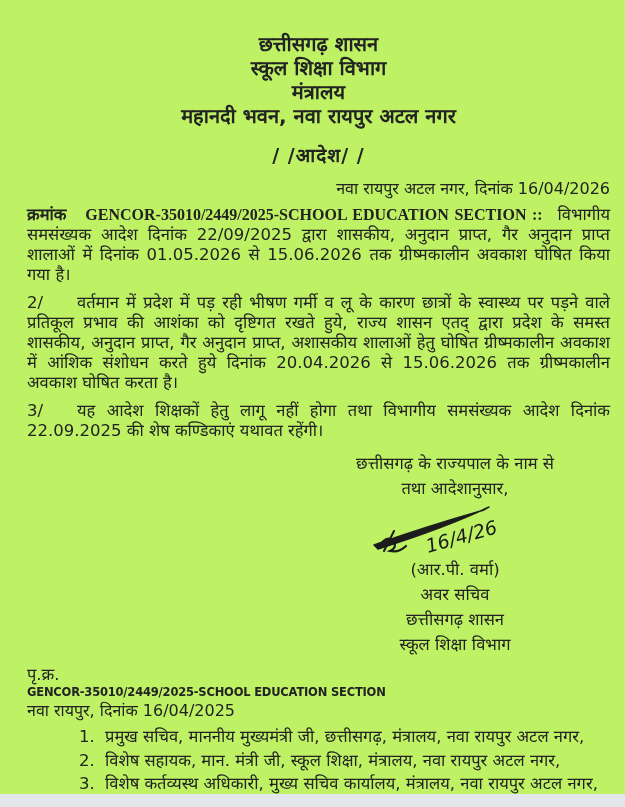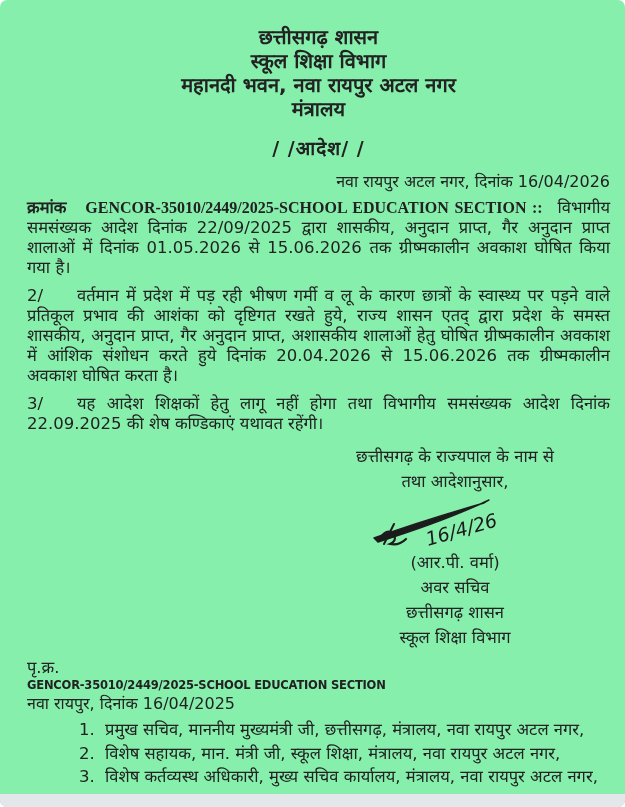--- a/index.html
+++ b/index.html
@@ -1,25 +1,24 @@
 <!DOCTYPE html>
 <html><head>
 <meta charset="utf-8">
 <style>
   html,body{margin:0;padding:0;background:#ffffff;}
   .page{
     position:relative;
     width:625px;height:807px;
     box-sizing:border-box;
-    background:#86efac;
+    background:#bef264;
     color:#222;
     font-family:"DejaVu Sans",sans-serif;
-    padding:25px 15px 0 27px;
+    padding:32px 15px 0 27px;
     overflow:hidden;
-    border-radius:7px;
   }
   .doc-header{text-align:center;font-weight:bold;font-size:20px;line-height:24px;}
   .order-title{text-align:center;font-weight:bold;font-size:19px;margin-top:14px;letter-spacing:1px;}
   .dateline{text-align:right;font-size:16px;margin-top:9px;}
   .para{margin:0;margin-top:8px;text-align:justify;font-size:16.5px;line-height:20px;}
   .para.first{margin-top:6px;}
   .kram{font-weight:bold;margin-right:12px;}
   .ref-en{font-family:"Liberation Serif",serif;font-weight:bold;font-size:16px;margin-right:8px;white-space:nowrap;}
   .pnum{display:inline-block;width:50px;}
   .authority{margin-top:10px;margin-left:auto;width:310px;text-align:center;font-size:16.5px;line-height:25px;}
@@ -38,22 +37,22 @@
   .footer-strip{position:absolute;left:0;right:0;bottom:0;height:13px;background:#e4e7e9;}
 </style>
 </head>
 <body>
 
 <div class="page">
 
   <header class="doc-header">
     <div>छत्तीसगढ़ शासन</div>
     <div>स्कूल शिक्षा विभाग</div>
+    <div>मंत्रालय</div>
     <div>महानदी भवन, नवा रायपुर अटल नगर</div>
-    <div>मंत्रालय</div>
   </header>
 
   <div class="order-title">/ /आदेश/ /</div>
 
   <div class="dateline">नवा रायपुर अटल नगर, दिनांक  16/04/2026</div>
 
   <p class="para first">
     <span class="kram">क्रमांक</span>
     <span class="ref-en">GENCOR-35010/2449/2025-SCHOOL EDUCATION SECTION ::</span>
     <span>विभागीय समसंख्यक आदेश दिनांक 22/09/2025 द्वारा शासकीय, अनुदान प्राप्त, गैर अनुदान प्राप्त शालाओं में दिनांक 01.05.2026 से 15.06.2026 तक ग्रीष्मकालीन अवकाश घोषित किया गया है।</span>

